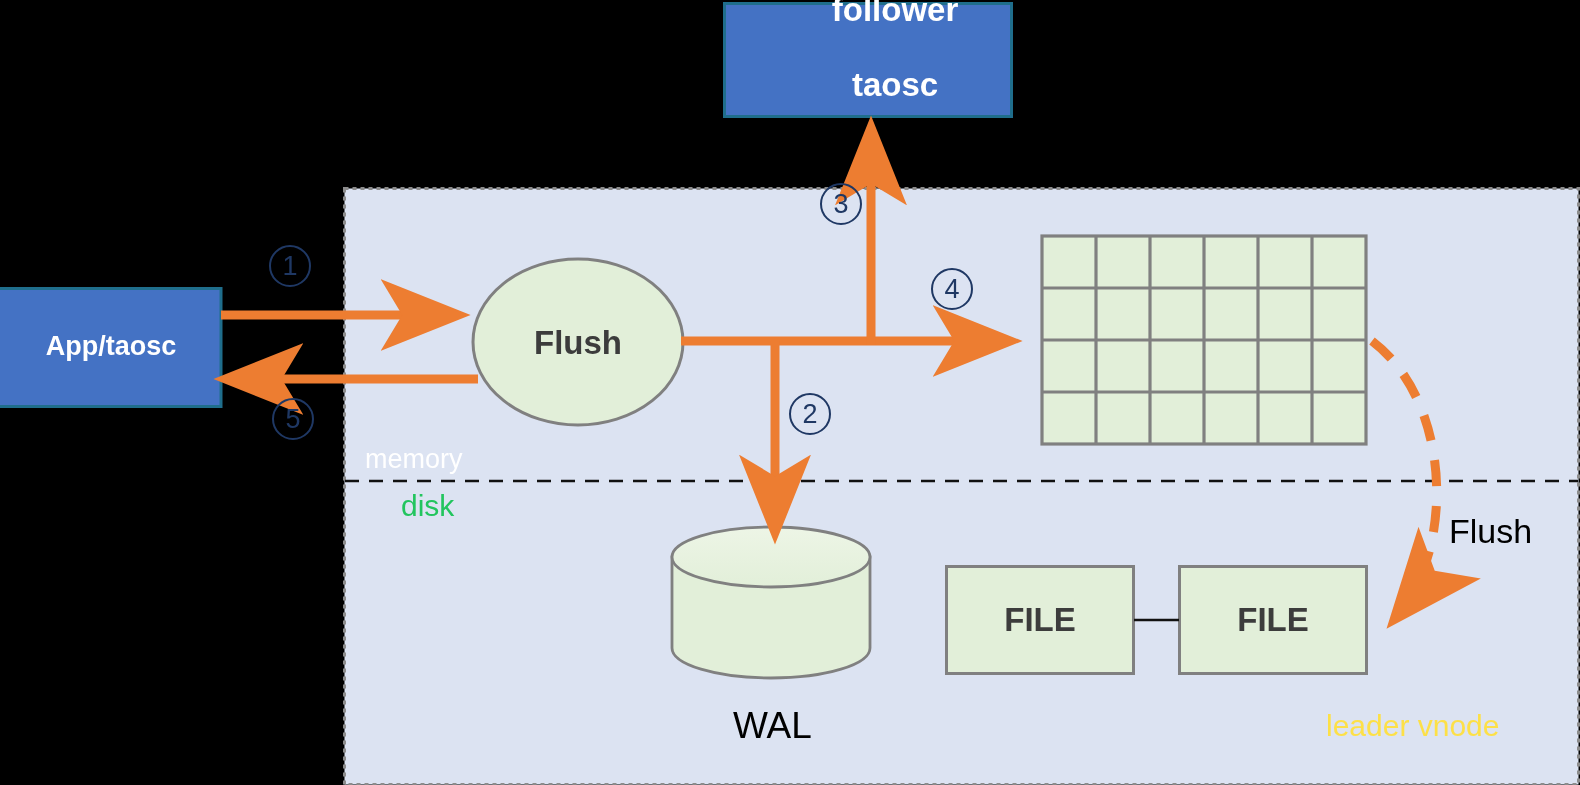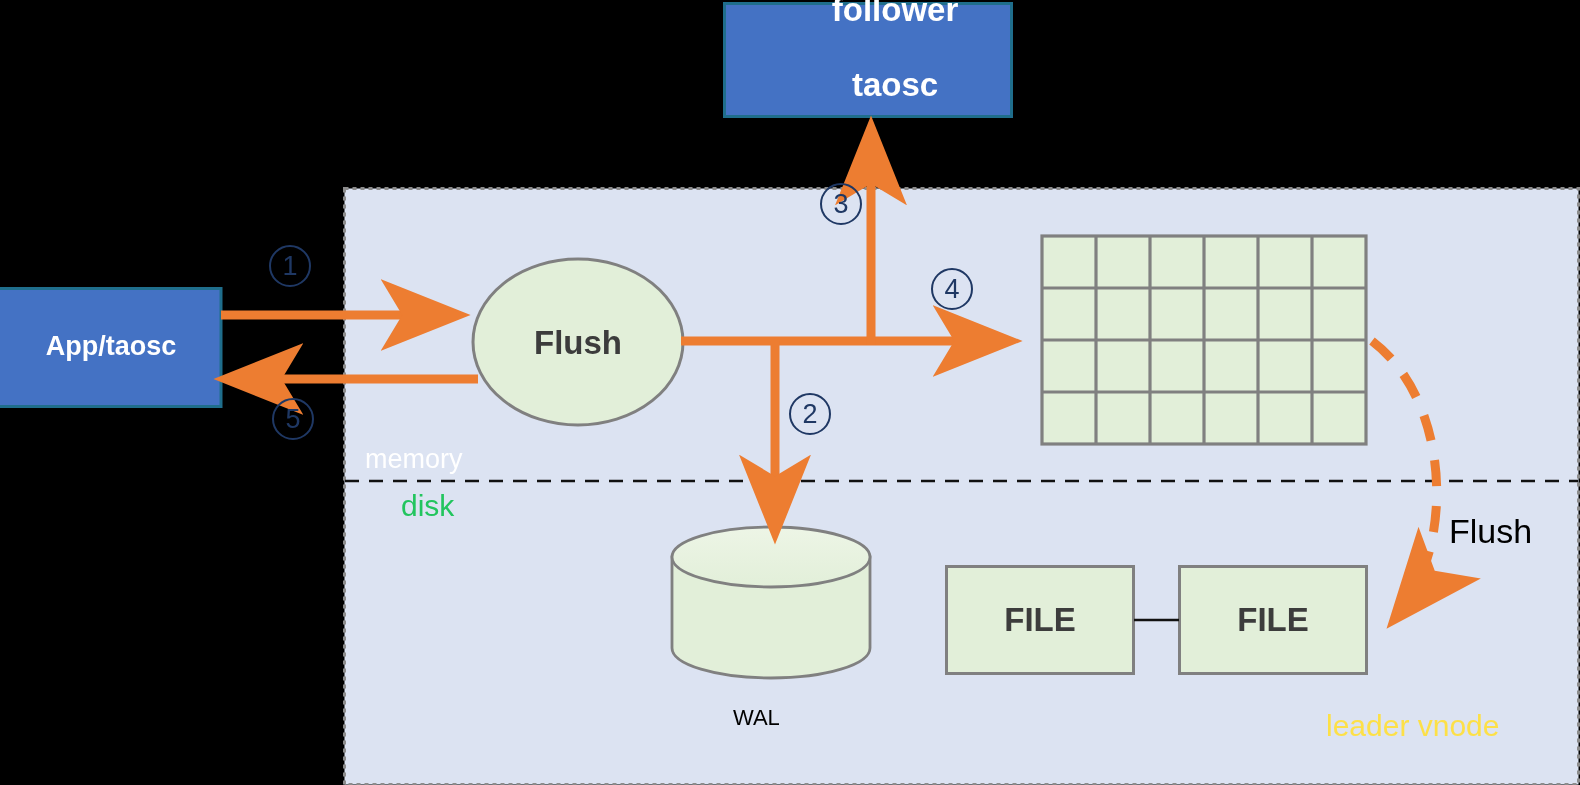--- a/index.html
+++ b/index.html
@@ -63,21 +63,21 @@
   .lbl-file2 {
     left: 1178px; top: 565px;
     width: 190px; height: 110px;
     display: flex; align-items: center; justify-content: center;
     color: #3c3c3c;
     font-size: 33px;
     font-weight: bold;
   }
   .lbl-memory { left: 365px; top: 444px; font-size: 27px; color: #ffffff; }
   .lbl-disk   { left: 365px; top: 489px; font-size: 30px; color: #22c55e; margin-left: 36px; }
-  .lbl-wal    { left: 733px; top: 705px; font-size: 22px; color: #000; }
+  .lbl-wal    { left: 733px; top: 705px; font-size: 37px; color: #000; }
   .lbl-flush  { left: 1449px; top: 512px; font-size: 34px; color: #000; }
   .lbl-leader { left: 1326px; top: 709px; font-size: 30px; color: #fde047; }
 
   .step {
     position: absolute;
     width: 42px; height: 42px;
     border: 2.5px solid #1F3864;
     border-radius: 50%;
     color: #1F3864;
     font-size: 27px;

